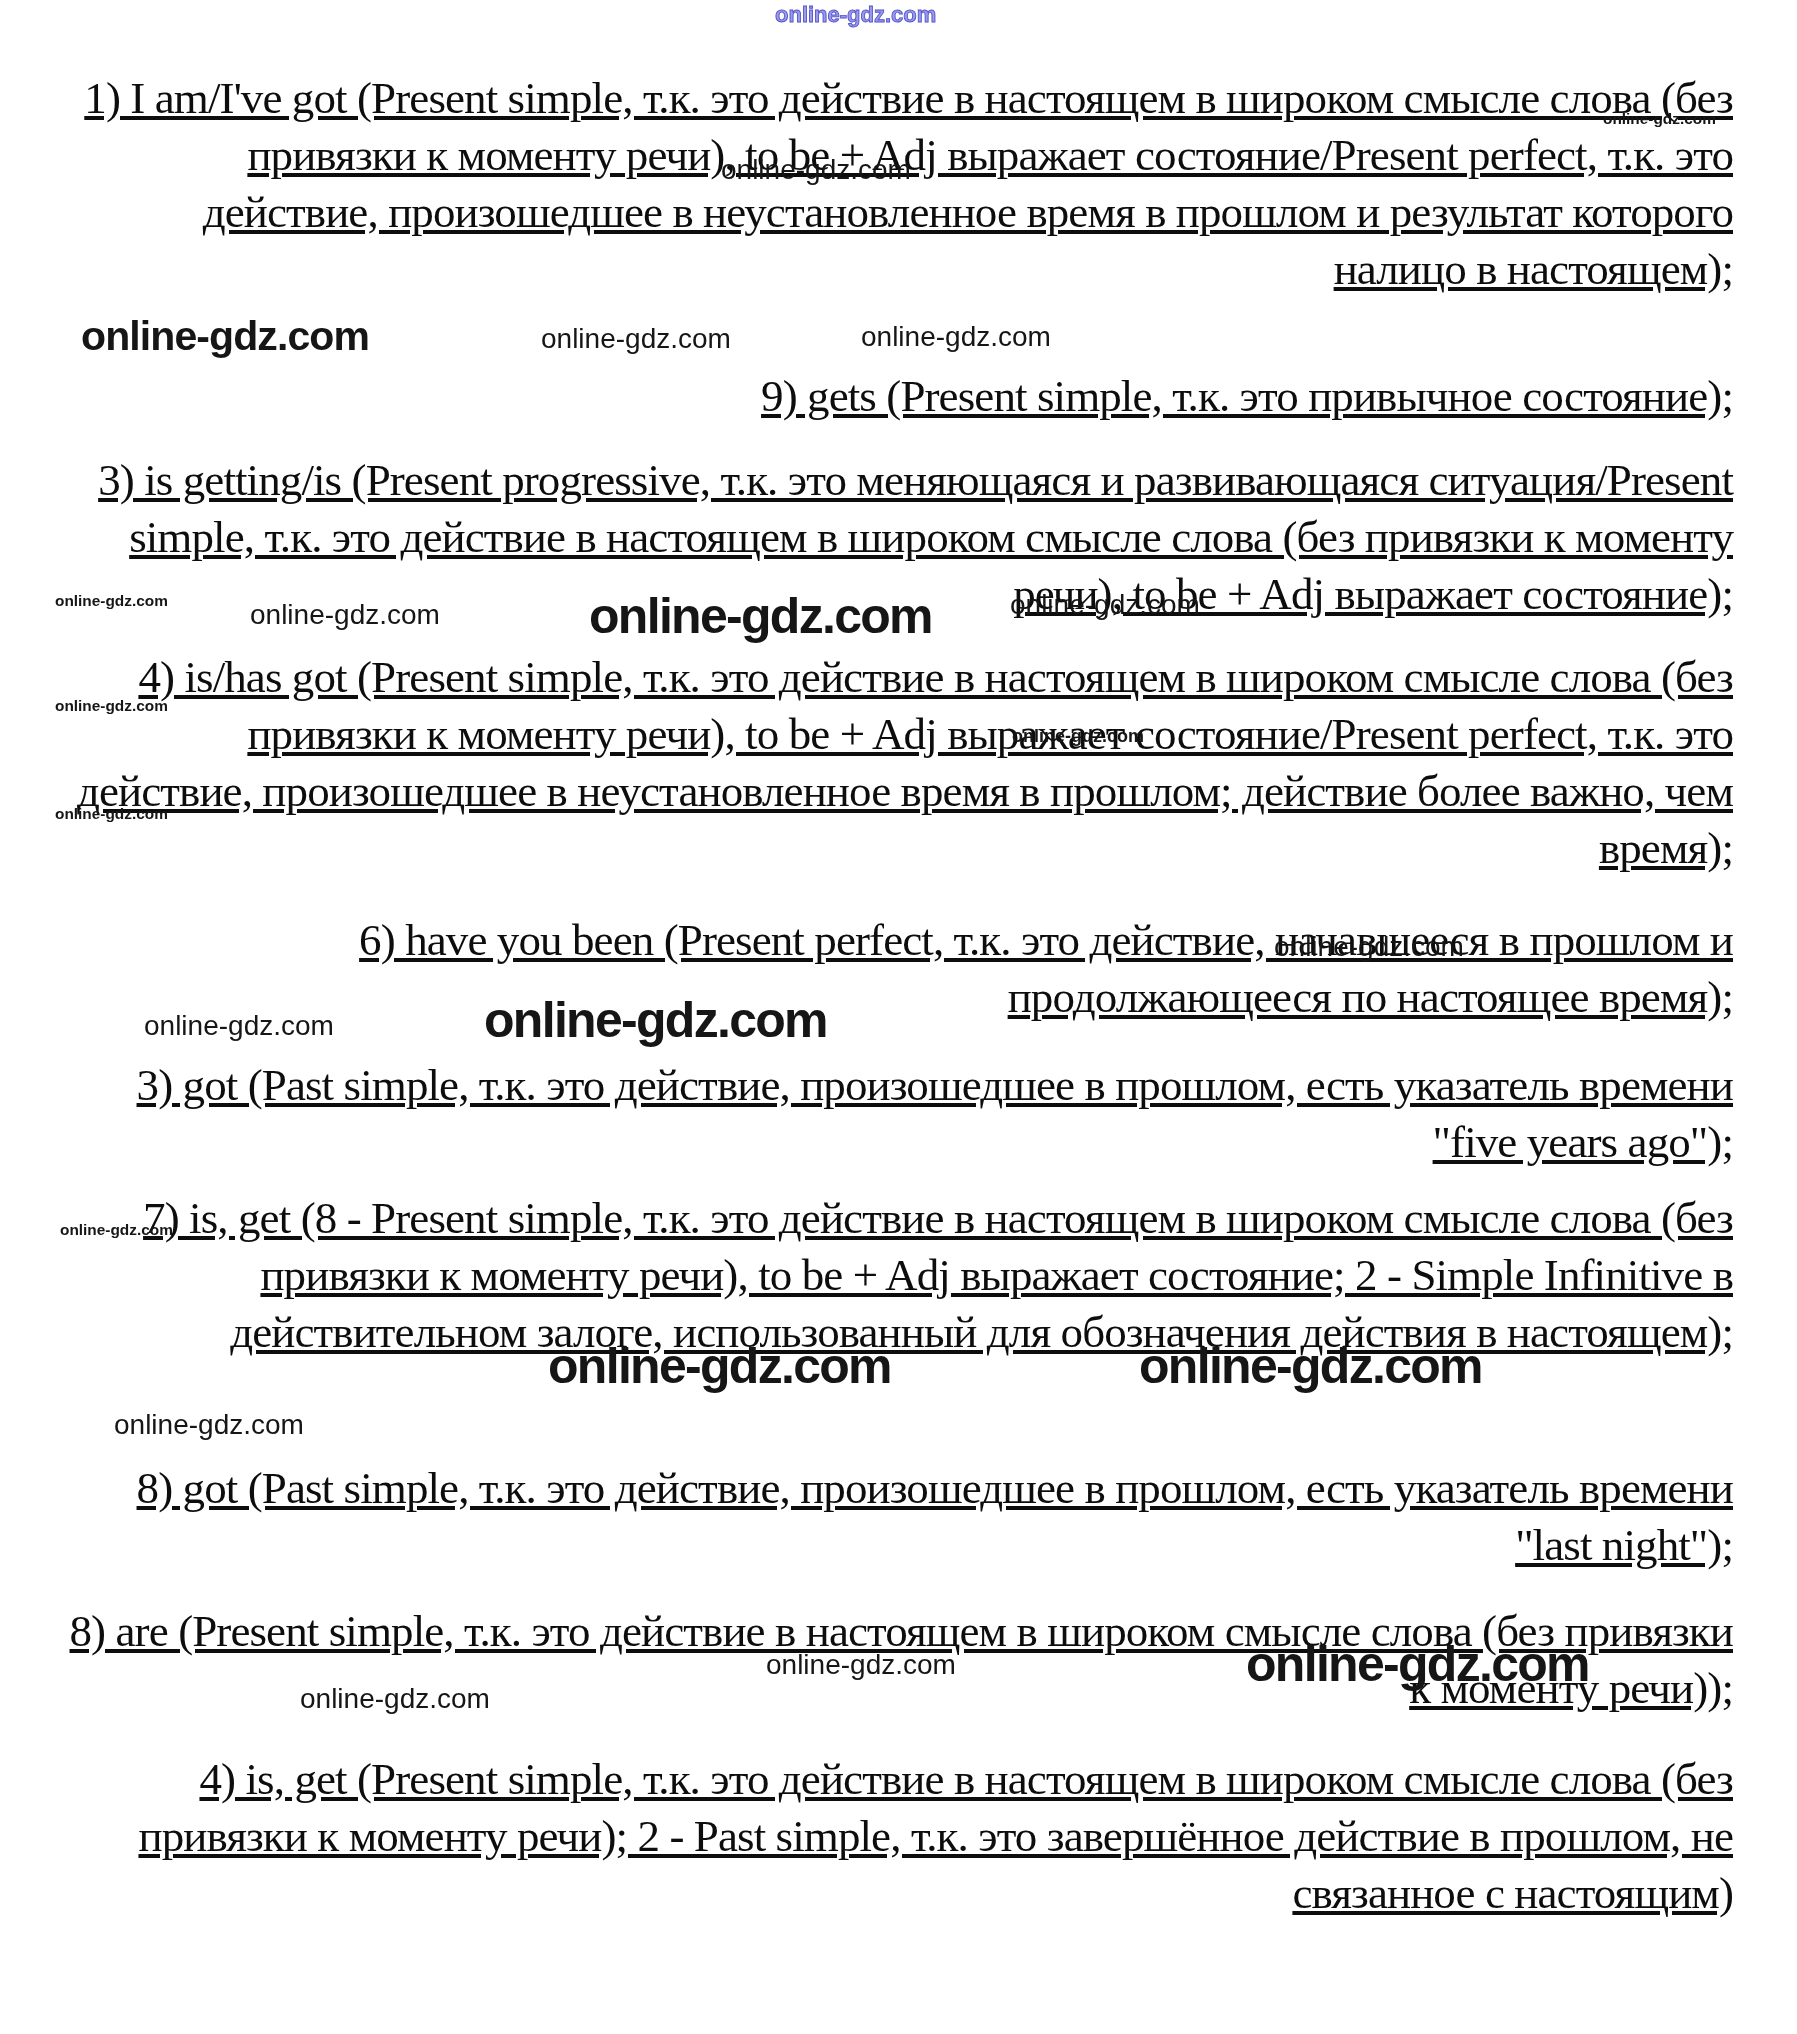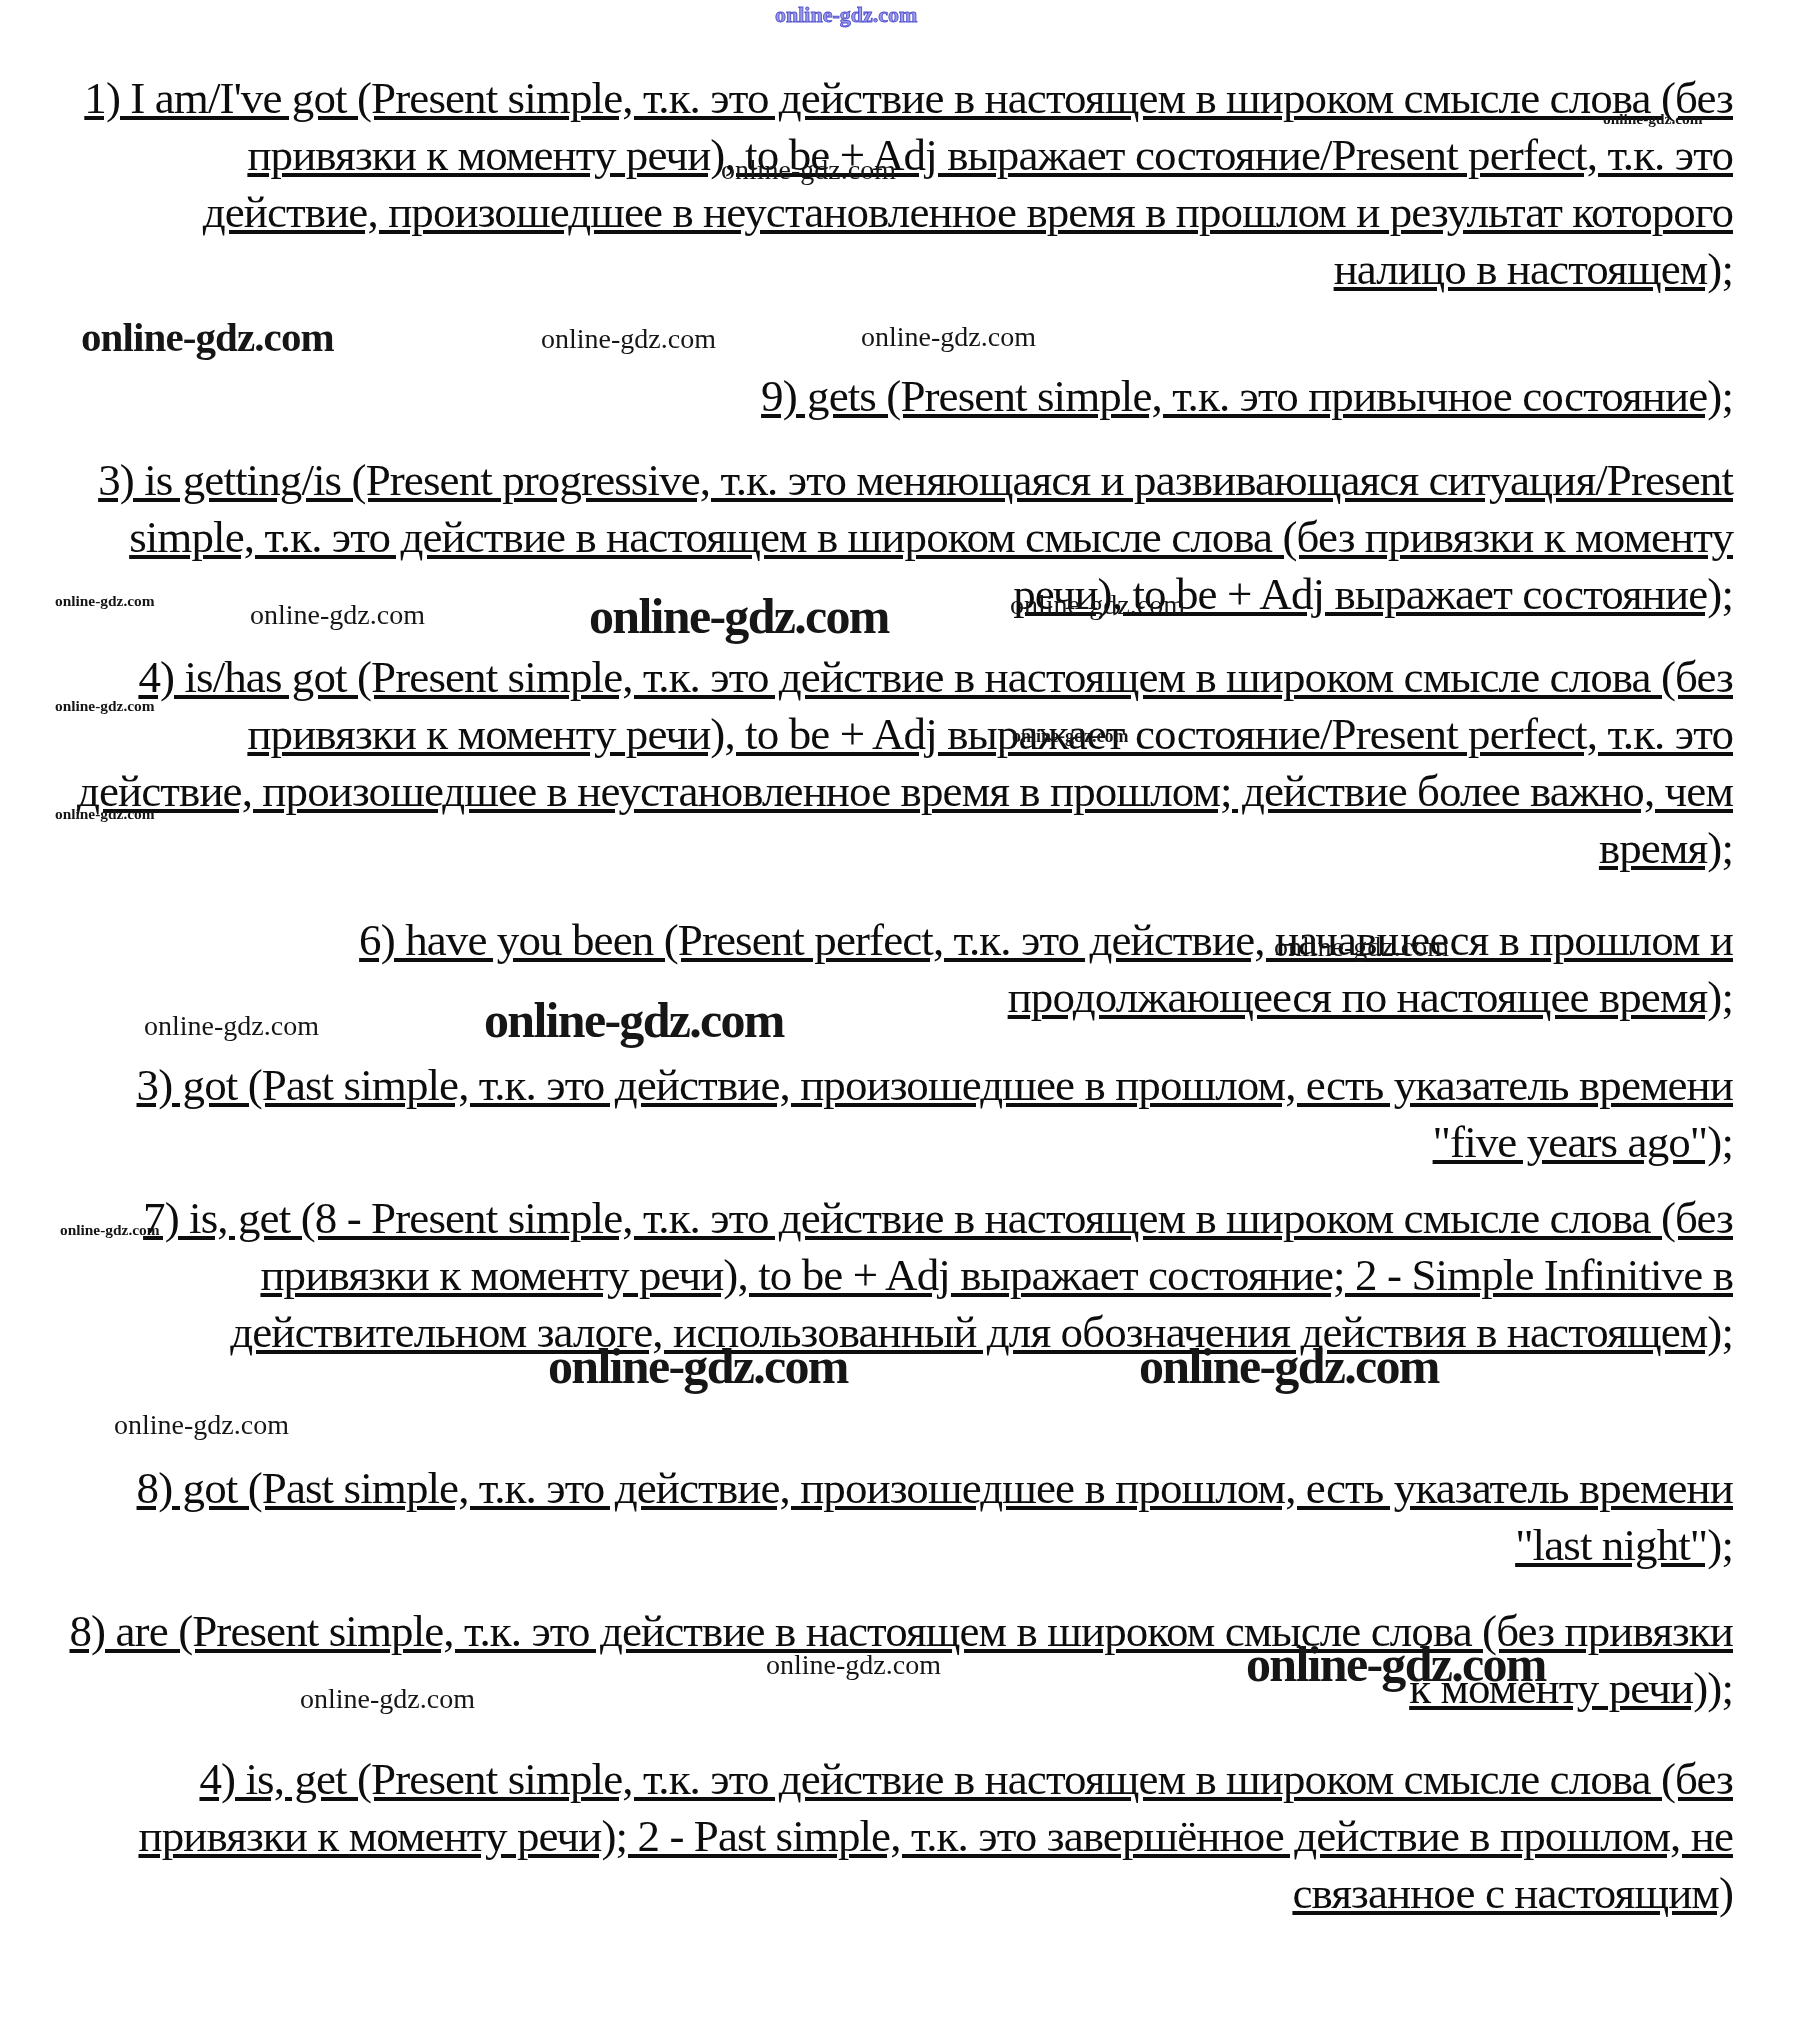--- a/index.html
+++ b/index.html
@@ -18,21 +18,21 @@
     font-family: "Liberation Serif", serif;
     font-size: 45px;
     line-height: 57px;
     letter-spacing: -0.9px;
     color: #0d0d0d;
     text-align: right;
     text-decoration: underline;
   }
   .wm {
     position: absolute;
-    font-family: Liberation Serif, serif;
+    font-family: Liberation Sans, sans-serif;
     color: #161616;
     white-space: nowrap;
     z-index: 3;
   }
   .wm-tiny { font-size: 15.4px; font-weight: 700; }
   .wm-sm   { font-size: 18px; font-weight: 700; }
   .wm-med  { font-size: 28px; font-weight: 500; }
   .wm-big  { font-size: 41px; font-weight: 700; letter-spacing: -0.9px; }
   .wm-huge { font-size: 50px; font-weight: 600; letter-spacing: -1.7px; }
   .wm-top  {

